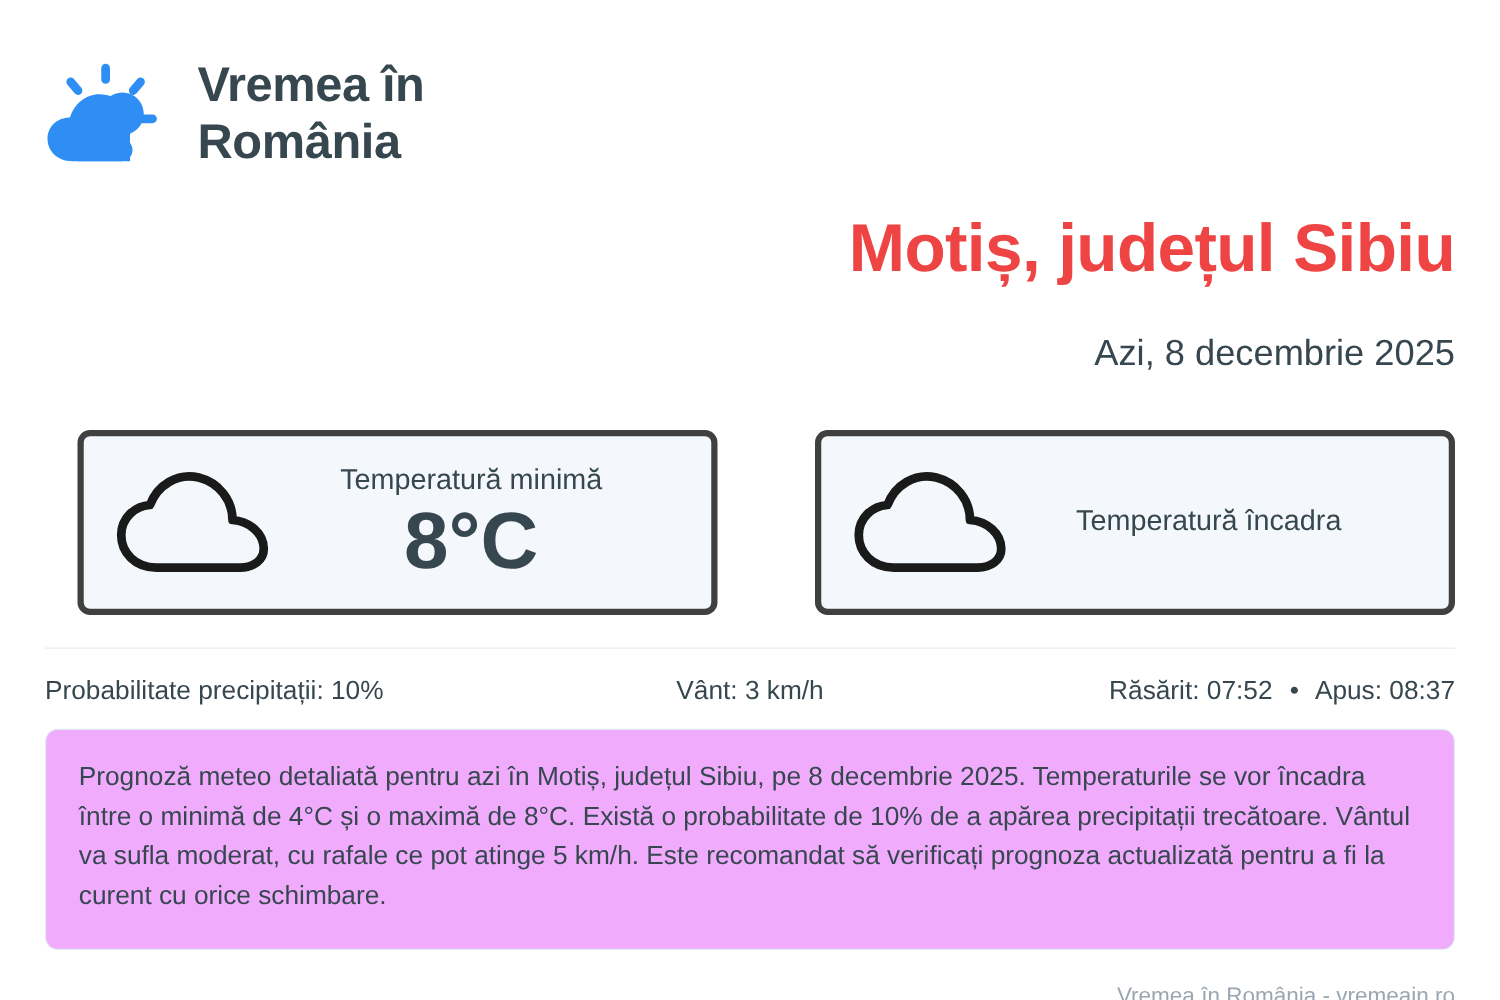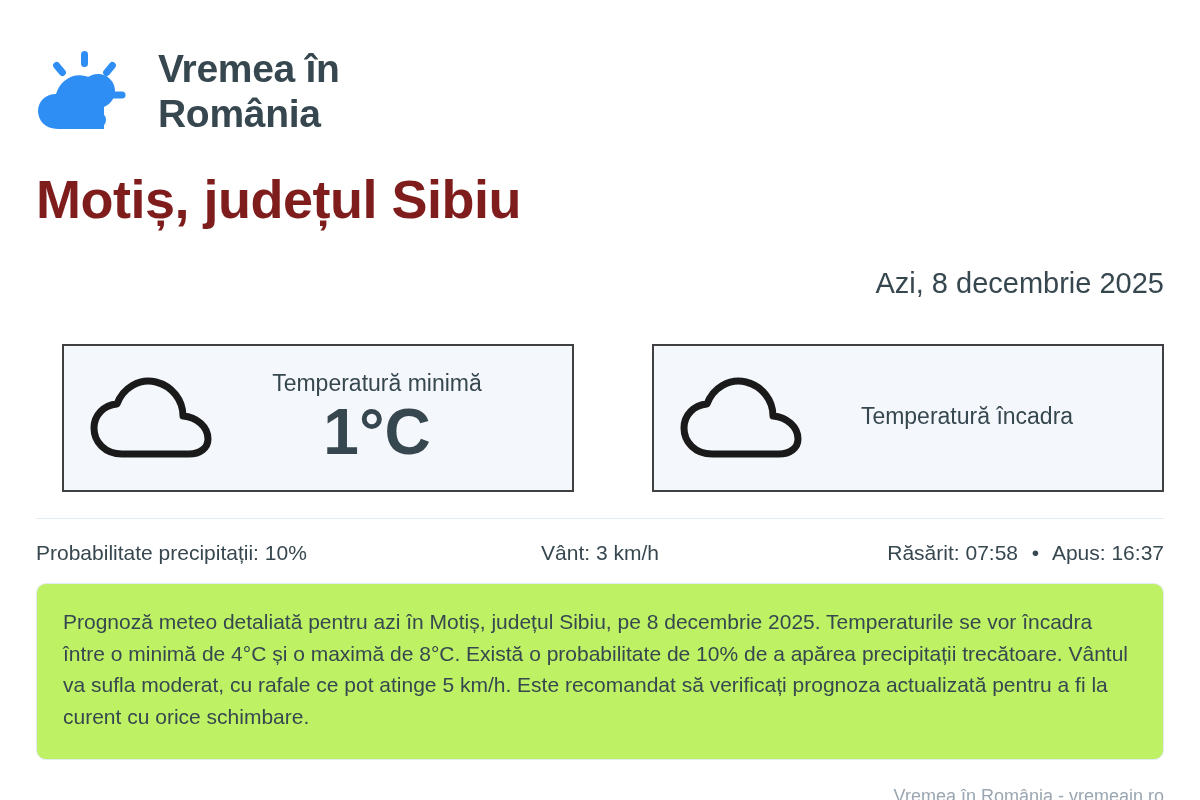--- a/index.html
+++ b/index.html
@@ -35,24 +35,24 @@
     font-size: 39px;
     font-weight: bold;
     line-height: 1.16;
     color: #37474f;
     letter-spacing: -0.3px;
     white-space: pre-line;
   }
 
   
   .location-title {
-    text-align: left;
+    text-align: right;
     font-size: 54px;
     font-weight: bold;
-    color: #7f1d1d;
+    color: #ef4444;
     margin-top: 32px;
     letter-spacing: -0.5px;
   }
   .date-subtitle {
     text-align: right;
     font-size: 29px;
     color: #37474f;
     margin-top: 22px;
     font-weight: normal;
   }
@@ -60,22 +60,22 @@
   
   .cards {
     display: flex;
     gap: 52px;
     margin-top: 44px;
   }
   .card {
     flex: 1;
     height: 148px;
     background: #f4f8fc;
-    border: 2px solid #404040;
-    border-radius: 0;
+    border: 5px solid #404040;
+    border-radius: 10px;
     display: flex;
     align-items: center;
     padding: 0 24px;
     margin-left: 26px;
   }
   .card-icon {
     width: 128px;
     height: 96px;
     flex: none;
   }
@@ -107,21 +107,21 @@
     color: #37474f;
   }
   .stat-left { flex: 1; text-align: left; }
   .stat-mid { flex: 1; text-align: center; }
   .stat-right { flex: 1; text-align: right; }
   .dot-sep { padding: 0 8px; color: #37474f; }
 
   
   .description {
     margin-top: 18px;
-    background: #bef264;
+    background: #f0abfc;
     border: 1px solid #e3ebf2;
     border-radius: 10px;
     padding: 22px 26px 26px 26px;
     font-size: 21px;
     line-height: 1.52;
     color: #37474f;
   }
 
   
   .footer {
@@ -160,44 +160,44 @@
   <div class="cards">
 
     <div class="card">
       <span class="card-icon">
         <svg viewBox="0 0 128 96" width="128" height="96" xmlns="http://www.w3.org/2000/svg">
           <path d="M34 84 C17 84 6 72 6 58 C6 45 16 35 29 34 C35 18 51 8 68 12 C84 16 95 30 95 46 C109 47 120 57 120 69 C120 78 112 84 101 84 Z" fill="none" stroke="#1a1a1a" stroke-width="7" stroke-linejoin="round"></path>
         </svg>
       </span>
       <div class="card-text">
         <div class="card-label">Temperatură minimă</div>
-        <div class="card-value">1°C</div>
+        <div class="card-value">8°C</div>
       </div>
     </div>
 
     <div class="card">
       <span class="card-icon">
         <svg viewBox="0 0 128 96" width="128" height="96" xmlns="http://www.w3.org/2000/svg">
           <path d="M34 84 C17 84 6 72 6 58 C6 45 16 35 29 34 C35 18 51 8 68 12 C84 16 95 30 95 46 C109 47 120 57 120 69 C120 78 112 84 101 84 Z" fill="none" stroke="#1a1a1a" stroke-width="7" stroke-linejoin="round"></path>
         </svg>
       </span>
       <div class="card-text">
         <div class="card-label">Temperatură încadra</div>
       </div>
     </div>
 
   </div>
 
   <div class="stats">
     <div class="stat-left">Probabilitate precipitații: 10%</div>
     <div class="stat-mid">Vânt: 3 km/h</div>
     <div class="stat-right">
-      <span>Răsărit: 07:58</span>
+      <span>Răsărit: 07:52</span>
       <span class="dot-sep">•</span>
-      <span>Apus: 16:37</span>
+      <span>Apus: 08:37</span>
     </div>
   </div>
 
   <div class="description">Prognoză meteo detaliată pentru azi în Motiș, județul Sibiu, pe 8 decembrie 2025. Temperaturile se vor încadra între o minimă de 4°C și o maximă de 8°C. Există o probabilitate de 10% de a apărea precipitații trecătoare. Vântul va sufla moderat, cu rafale ce pot atinge 5 km/h. Este recomandat să verificați prognoza actualizată pentru a fi la curent cu orice schimbare.</div>
 
   <div class="footer">Vremea în România - vremeain.ro</div>
 
 </div>
 
 </body></html>

